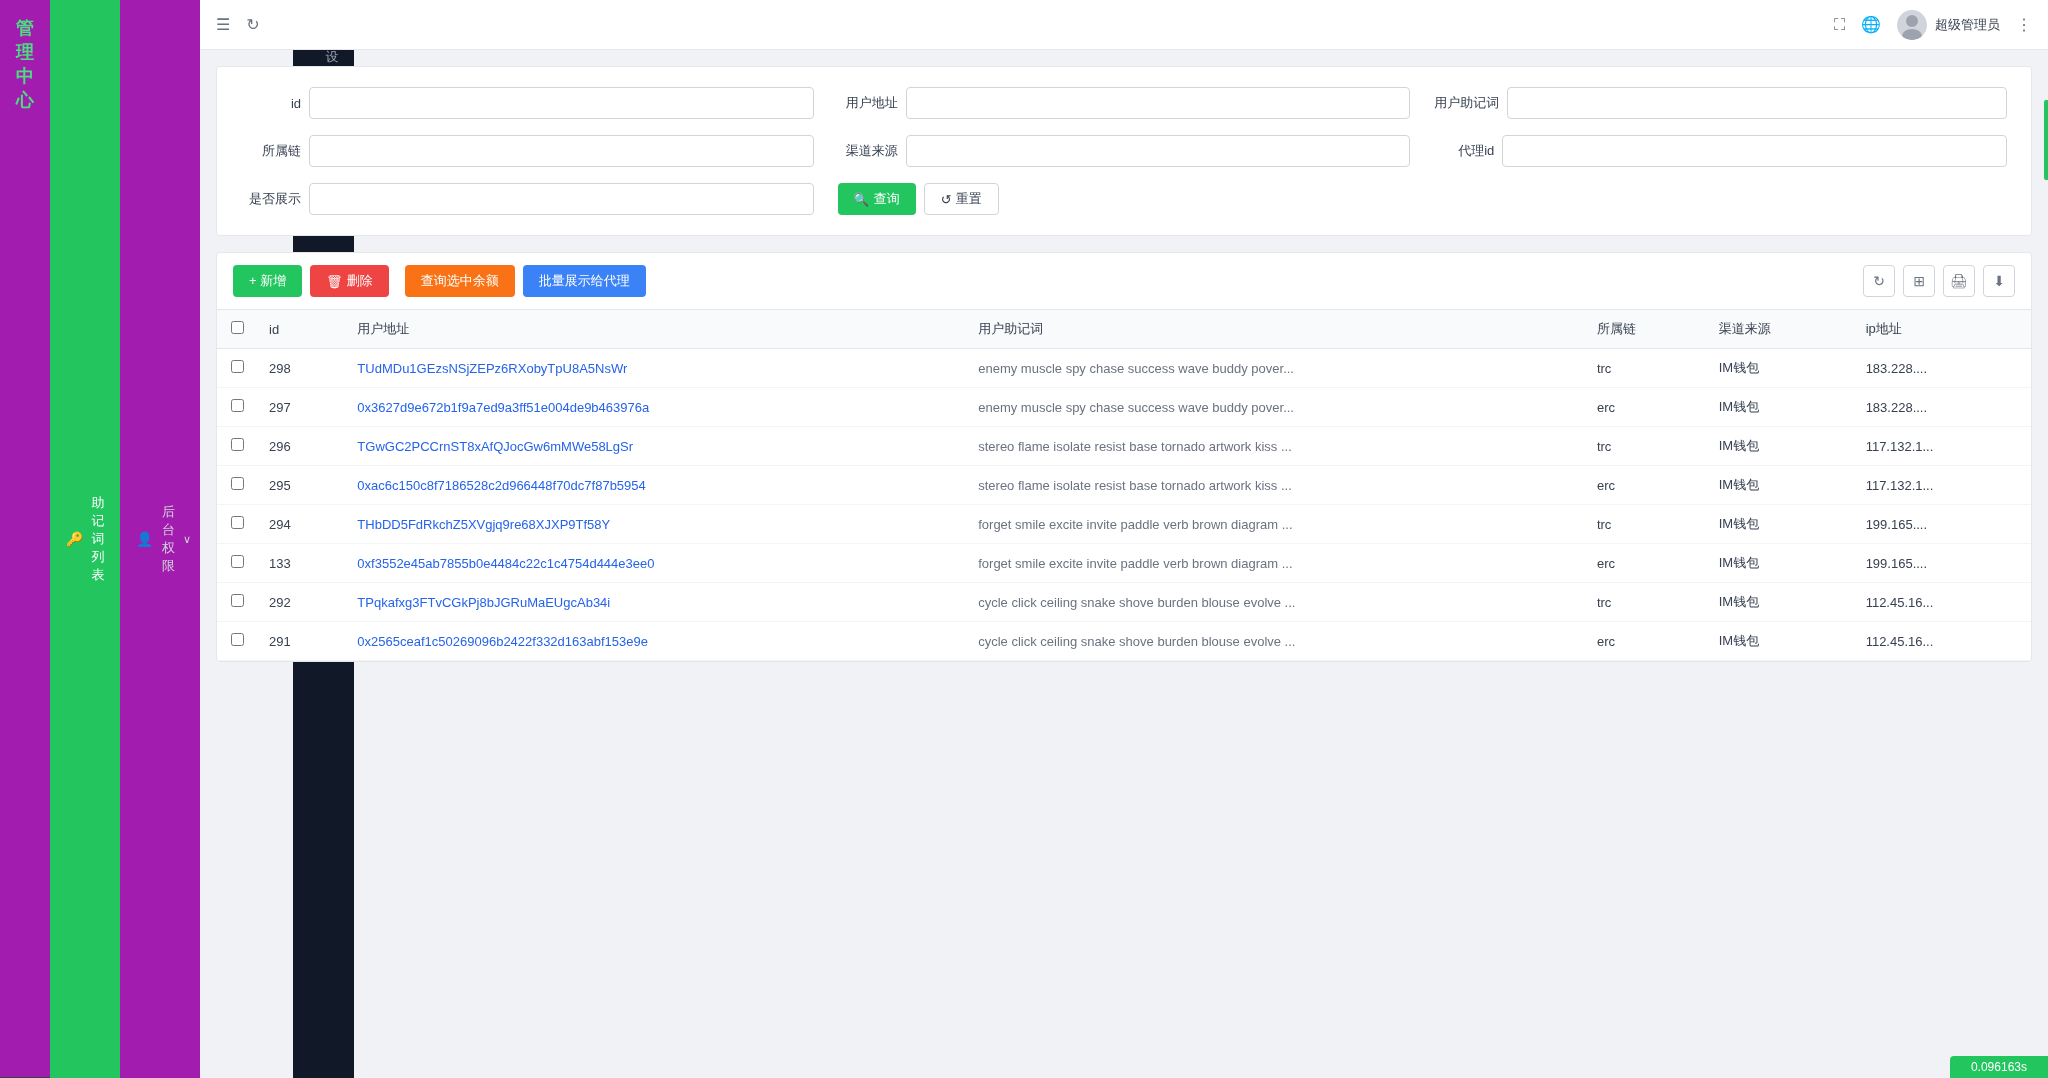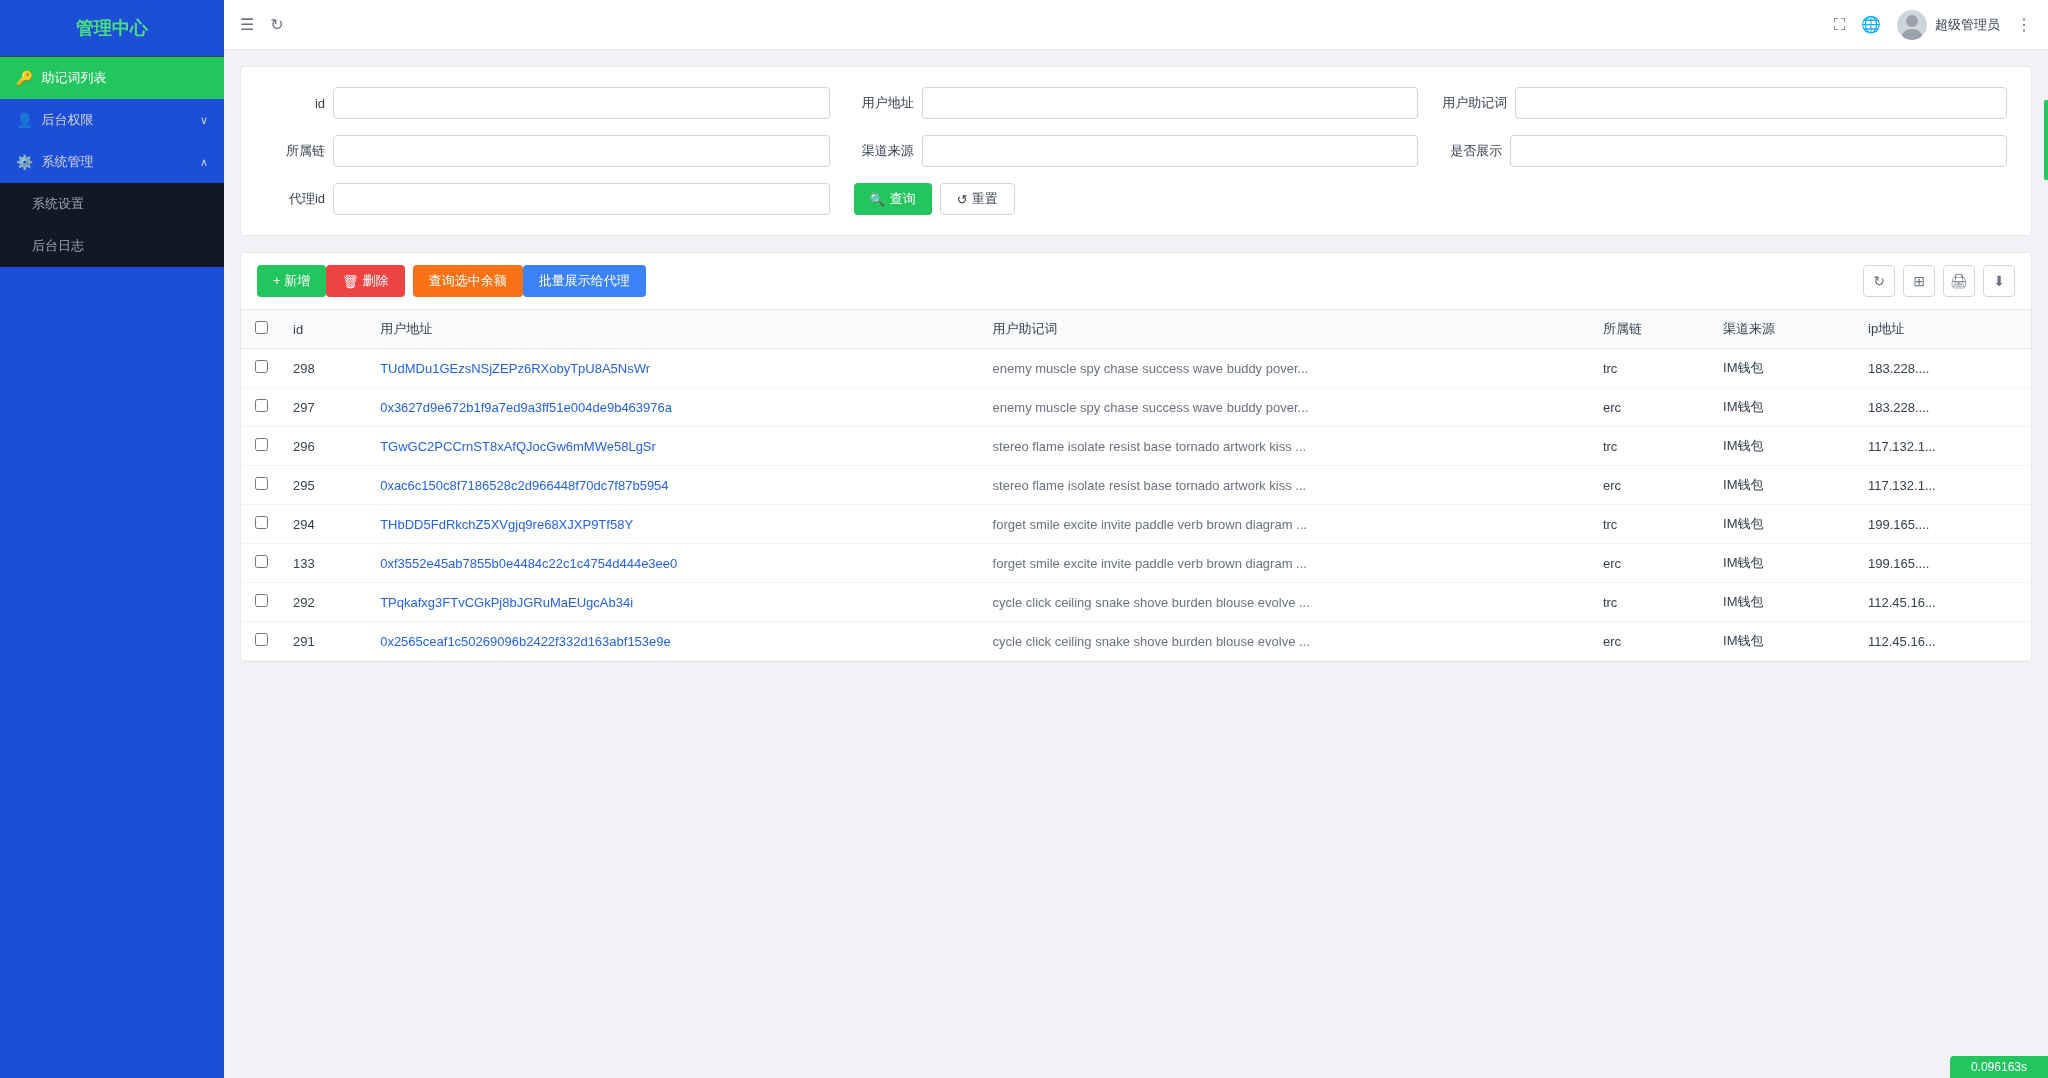--- a/index.html
+++ b/index.html
@@ -1,24 +1,24 @@
 <!DOCTYPE html>
 <html><head>
   <meta charset="utf-8">
   <style>
     * { box-sizing: border-box; margin: 0; padding: 0; }
     body { font-family: -apple-system, BlinkMacSystemFont, 'Segoe UI', sans-serif; font-size: 13px; background: #f0f2f5; display: flex; height: 100vh; overflow: hidden; }
 
     
     .sidebar {
-      width: 224px;
-      background: #1d4ed8;
+      width: 200px;
+      background: #a21caf;
       color: #e5e7eb;
       display: flex;
-      flex-direction: column;
+      flex-direction: row;
       flex-shrink: 0;
     }
     .sidebar-logo {
       padding: 16px;
       text-align: center;
       font-size: 18px;
       font-weight: bold;
       color: #4ade80;
       border-bottom: 1px solid #374151;
     }
@@ -126,21 +126,21 @@
       border-radius: 4px;
       border: 1px solid #e5e7eb;
     }
     .table-toolbar {
       padding: 12px 16px;
       display: flex;
       align-items: center;
       justify-content: space-between;
       border-bottom: 1px solid #e5e7eb;
     }
-    .table-toolbar-left { display: flex; }
+    .table-toolbar-left { display: flex; gap: 8px; }
     .table-toolbar-right { display: flex; gap: 8px; }
     .toolbar-icon-btn {
       width: 32px;
       height: 32px;
       border: 1px solid #d1d5db;
       background: #fff;
       border-radius: 4px;
       cursor: pointer;
       display: flex;
       align-items: center;
@@ -284,25 +284,25 @@
         </div>
         <div class="filter-row">
           <label class="filter-label">所属链</label>
           <input class="filter-input" type="text" style="">
         </div>
         <div class="filter-row">
           <label class="filter-label">渠道来源</label>
           <input class="filter-input" type="text" style="">
         </div>
         <div class="filter-row">
+          <label class="filter-label">代理id</label>
+          <input class="filter-input" type="text" style="">
+        </div>
+        <div class="filter-row">
           <label class="filter-label">是否展示</label>
-          <input class="filter-input" type="text" style="">
-        </div>
-        <div class="filter-row">
-          <label class="filter-label">代理id</label>
           <input class="filter-input" type="text" style="">
         </div>
         <div class="filter-row" style="align-items:center; gap:8px;">
           <button class="btn btn-primary">
             <span>🔍</span>
             <span>查询</span>
           </button>
           <button class="btn btn-default">
             <span>↺</span>
             <span>重置</span>

